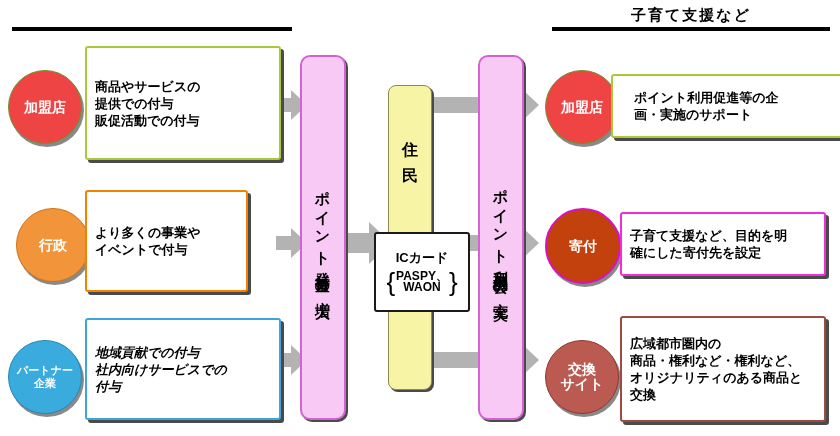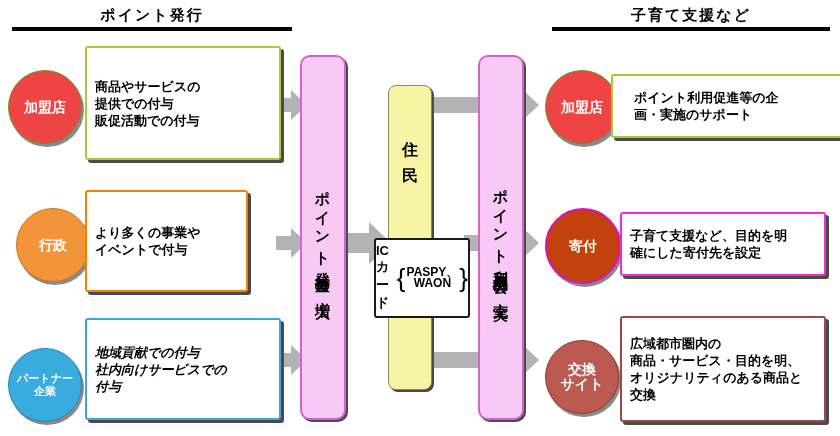--- a/index.html
+++ b/index.html
@@ -43,42 +43,41 @@
   }
   .pink-bar{width:46px;background:#f9c9f6;border:2px solid #d363cf;border-radius:10px;align-items:center;}
   .yellow-bar{width:44px;background:#f8f4a5;border:1px solid #8a8a55;border-radius:8px;align-items:flex-start;}
   .v-text{
     writing-mode:vertical-rl;text-orientation:upright;
     font-weight:bold;font-size:15px;letter-spacing:3px;line-height:1;
   }
   .v-text.residents{letter-spacing:28px;padding-top:42px;font-size:16px;}
   
   .ic-card{
-    position:absolute;left:374px;top:238px;width:92px;height:76px;z-index:4;
+    position:absolute;left:374px;top:232px;width:92px;height:76px;z-index:4;
     background:#fff;border:2px solid #1a1a1a;border-radius:3px;
-    display:flex;flex-direction:row;align-items:center;justify-content:center;
+    display:flex;flex-direction:column;align-items:center;justify-content:center;
   }
   .ic-title{font-size:13px;font-weight:bold;margin-bottom:2px;}
   .ic-row{display:flex;align-items:center;gap:1px;}
   .brace{font-size:26px;font-weight:normal;line-height:26px;}
   .ic-lines{font-size:12px;font-weight:bold;text-align:center;line-height:11px;}
   
   .abody{position:absolute;background:#b3b3b3;z-index:1;}
   .ahead{
     position:absolute;width:0;height:0;z-index:1;
     border-top:15px solid transparent;border-bottom:15px solid transparent;
     border-left:16px solid #b3b3b3;
   }
 </style>
 </head>
 <body>
 
 <div class="canvas">
 
-  <div class="header-text" style="left:12px;top:6px;width:280px;">ポイント発行</div>
   <div class="header-underline" style="left:12px;top:27px;width:280px;"></div>
 
   <div class="header-text" style="left:552px;top:6px;width:278px;">子育て支援など</div>
   <div class="header-underline" style="left:552px;top:27px;width:278px;"></div>
 
   <div class="circle c-green" style="left:8px;top:70px;">
     <span class="circle-label">加盟店</span>
   </div>
   <div class="note-box b-green" style="left:85px;top:46px;width:196px;height:114px;">
     <div class="box-text">商品やサービスの
@@ -87,21 +86,21 @@
   </div>
 
   <div class="circle c-orange" style="left:16px;top:208px;">
     <span class="circle-label">行政</span>
   </div>
   <div class="note-box b-orange" style="left:85px;top:190px;width:163px;height:102px;">
     <div class="box-text">より多くの事業や
 イベントで付与</div>
   </div>
 
-  <div class="circle c-blue" style="left:8px;top:348px;">
+  <div class="circle c-blue" style="left:8px;top:340px;">
     <span class="circle-label small">パートナー
 企業</span>
   </div>
   <div class="note-box b-blue" style="left:85px;top:318px;width:196px;height:102px;">
     <div class="box-text">地域貢献での付与
 社内向けサービスでの
 付与</div>
   </div>
 
   <div class="abody" style="left:276px;top:98px;width:16px;height:14px;"></div>
@@ -161,18 +160,18 @@
     <div class="box-text">子育て支援など、目的を明
 確にした寄付先を設定</div>
   </div>
 
   <div class="circle c-maroon" style="left:545px;top:340px;">
     <span class="circle-label">交換
 サイト</span>
   </div>
   <div class="note-box b-maroon" style="left:620px;top:316px;width:206px;height:106px;">
     <div class="box-text">広域都市圏内の
-商品・サービス・目的を明、
+商品・権利など・権利など、
 オリジナリティのある商品と
 交換</div>
   </div>
 
 </div>
 
 </body></html>

